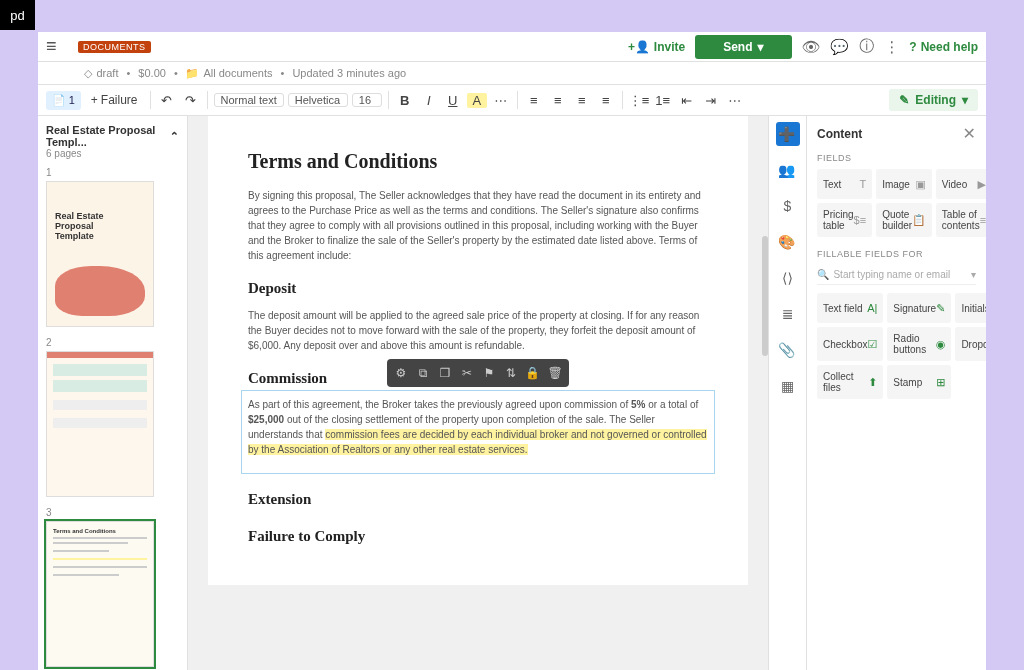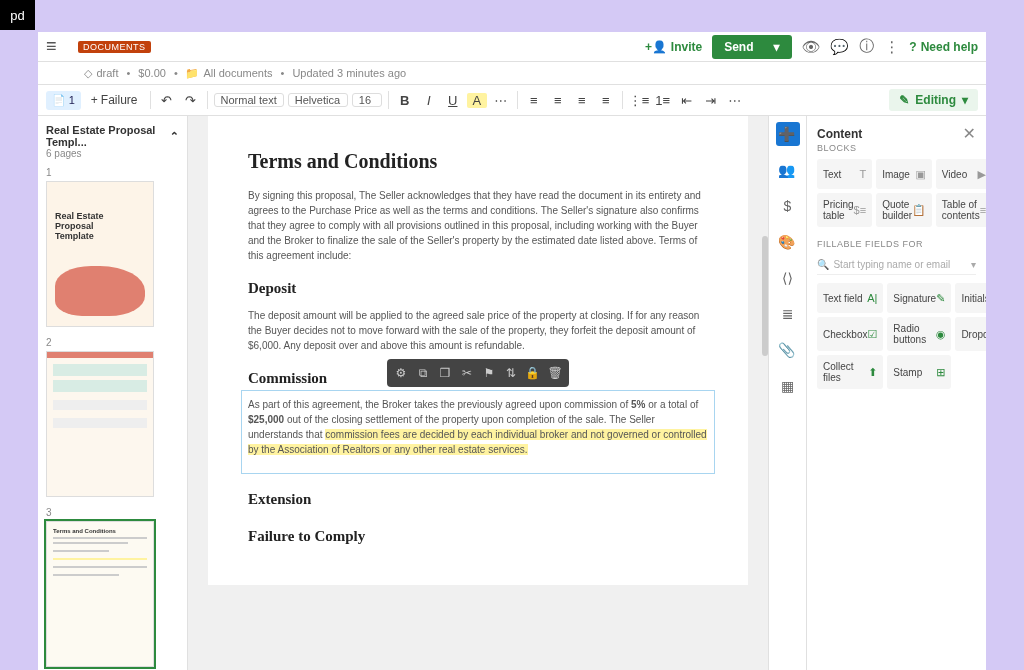--- a/index.html
+++ b/index.html
@@ -6,21 +6,21 @@
 body { font-family: -apple-system, BlinkMacSystemFont, 'Segoe UI', Helvetica, Arial, sans-serif; background: #d4c9f5; width: 1024px; height: 670px; overflow: hidden; position: relative; }
 .app-frame { position: absolute; top: 32px; left: 38px; right: 38px; bottom: 0; background: #fff; display: flex; flex-direction: column; }
 .pd-logo { position: absolute; top: 0; left: 0; width: 35px; height: 30px; background: #000; color: #fff; display: flex; align-items: center; justify-content: center; font-size: 13px; }
 
 .topbar { height: 30px; display: flex; align-items: center; padding: 0 8px; border-bottom: 1px solid #e0e0e0; gap: 8px; }
 .hamburger { width: 24px; color: #555; font-size: 18px; cursor: pointer; }
 .doc-title { font-weight: 600; font-size: 13px; color: #222; }
 .badge { background: #c2410c; color: #fff; font-size: 9px; padding: 1px 5px; border-radius: 2px; letter-spacing: 0.5px; }
 .topbar-right { margin-left: auto; display: flex; align-items: center; gap: 10px; }
 .invite-btn { color: #2d8a3e; font-size: 12px; font-weight: 600; display: flex; align-items: center; gap: 4px; cursor: pointer; }
-.send-btn { background: #2d8a3e; color: #fff; font-size: 12px; font-weight: 600; padding: 5px 12px; border-radius: 3px; display: flex; align-items: center; gap: 20px; cursor: pointer; }
+.send-btn { background: #2d8a3e; color: #fff; font-size: 12px; font-weight: 600; padding: 5px 28px; border-radius: 3px; display: flex; align-items: center; gap: 5px; cursor: pointer; }
 .icon-btn { color: #666; font-size: 15px; cursor: pointer; }
 .help-btn { color: #2d8a3e; font-size: 12px; font-weight: 600; display: flex; align-items: center; gap: 4px; cursor: pointer; }
 
 .metabar { height: 22px; display: flex; align-items: center; padding: 0 46px; gap: 8px; font-size: 11px; color: #888; }
 .metabar span { display: flex; align-items: center; gap: 4px; }
 
 .toolbar { height: 32px; display: flex; align-items: center; padding: 0 8px; border-top: 1px solid #e0e0e0; border-bottom: 1px solid #e0e0e0; gap: 4px; font-size: 12px; }
 .tb-chip { background: #e0f0ff; padding: 3px 6px; border-radius: 3px; color: #225; font-size: 11px; display:flex; align-items:center; gap:3px; }
 .tb-btn { padding: 3px 6px; color: #444; cursor: pointer; display: flex; align-items: center; gap: 3px; border-radius: 3px; }
 .tb-select { border: 1px solid #ddd; padding: 0 6px; border-radius: 3px; min-width: 60px; font-size: 11px; color: #555; }
@@ -46,21 +46,21 @@
 .selected-block { border: 1px solid #a8d5f0; padding: 6px; margin: -7px; margin-bottom: 10px; position: relative; }
 .highlighted { background: #fff3a0; }
 .float-toolbar { position: absolute; top: -32px; left: 50%; transform: translateX(-50%); background: #444; border-radius: 4px; display: flex; padding: 4px; gap: 2px; }
 .float-toolbar span { width: 20px; height: 20px; display: flex; align-items: center; justify-content: center; color: #ccc; cursor: pointer; font-size: 12px; }
 
 .rail { width: 38px; border-left: 1px solid #e0e0e0; display: flex; flex-direction: column; align-items: center; padding-top: 6px; gap: 12px; }
 .rail-btn { width: 24px; height: 24px; display: flex; align-items: center; justify-content: center; color: #666; cursor: pointer; border-radius: 3px; font-size: 14px; }
 .rail-btn.active { background: #1976d2; color: #fff; }
 
 .sidepanel { width: 180px; border-left: 1px solid #e0e0e0; padding: 8px 10px; overflow-y: auto; }
-.sidepanel-hdr { display: flex; justify-content: space-between; align-items: center; }
+.sidepanel-hdr { display: flex; justify-content: space-between; align-items: center; margin-bottom: 10px; }
 .sidepanel-title { font-size: 12px; font-weight: 600; color: #333; }
 .section-label { font-size: 9px; color: #888; letter-spacing: 0.5px; margin-bottom: 6px; }
 .blocks-grid { display: grid; grid-template-columns: 1fr 1fr 1fr 1fr; gap: 4px; margin-bottom: 12px; }
 .block-tile { background: #f5f5f5; border-radius: 3px; padding: 6px; font-size: 10px; color: #444; display: flex; justify-content: space-between; align-items: center; min-height: 30px; cursor: pointer; }
 .block-tile .ic { color: #999; font-size: 11px; }
 .search-box { display: flex; align-items: center; gap: 4px; border-bottom: 1px solid #eee; padding: 4px 0; margin-bottom: 8px; font-size: 10px; color: #aaa; }
 .scrollbar-mock { position: absolute; right: 0; top: 120px; width: 6px; height: 120px; background: #ccc; border-radius: 3px; }
 </style>
 </head>
 <body>
@@ -220,21 +220,21 @@
       <span class="rail-btn">≣</span>
       <span class="rail-btn">📎</span>
       <span class="rail-btn">▦</span>
     </div>
 
     <div class="sidepanel">
       <div class="sidepanel-hdr">
         <span class="sidepanel-title">Content</span>
         <span style="cursor:pointer;color:#888">✕</span>
       </div>
-      <div class="section-label">BLOCKS</div>
+      <div class="section-label">FIELDS</div>
       <div class="blocks-grid">
         <div class="block-tile">
             <span>Text</span>
             <span class="ic">T</span>
           </div>
         <div class="block-tile">
             <span>Image</span>
             <span class="ic">▣</span>
           </div>
         <div class="block-tile">

